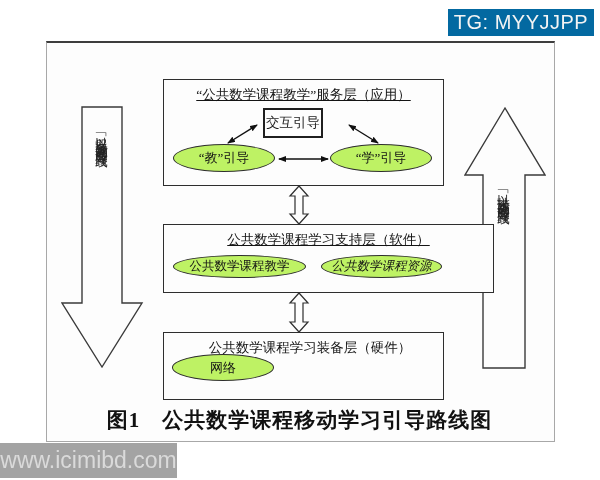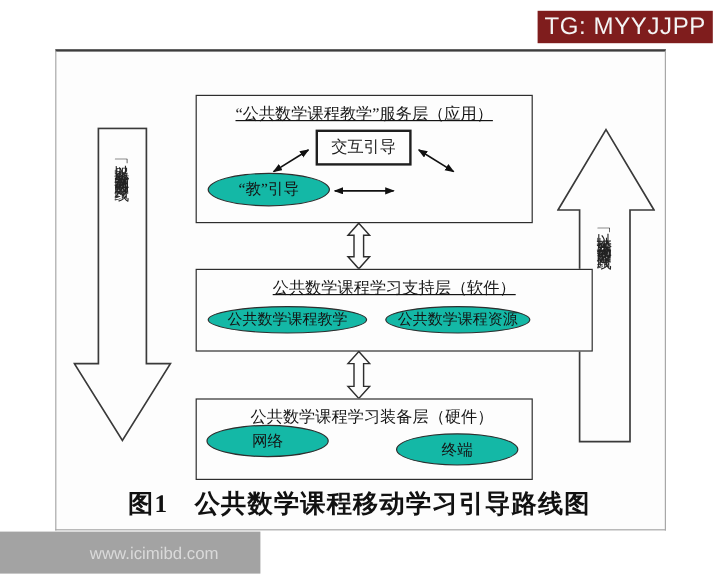--- a/index.html
+++ b/index.html
@@ -5,39 +5,39 @@
   html,body{margin:0;padding:0;background:#fff;}
   .stage{
     position:relative;width:600px;height:480px;background:#ffffff;
     font-family:"Liberation Serif","DejaVu Serif",serif;
     color:#1c1c1c;overflow:hidden;
   }
   .wm{
     position:absolute;display:flex;align-items:center;justify-content:center;
     font-family:"Liberation Sans","DejaVu Sans",sans-serif;
   }
-  .wm-tr{left:448px;top:9px;width:146px;height:27px;background:#7f1d1d;
+  .wm-tr{left:448px;top:9px;width:146px;height:27px;background:#0369a1;
     color:#f4f4f4;font-size:20px;letter-spacing:0.5px;}
   .wm-bl{left:0;top:443px;width:177px;height:35px;background:#a3a3a3;
-    color:#dadada;font-size:14px;padding-left:40px;}
+    color:#dadada;font-size:23px;}
   .frame{
     position:absolute;left:46px;top:41px;width:507px;height:398px;
     background:#fdfdfd;border:1px solid #a8a8a8;border-top:2px solid #3d3d3d;
   }
   .abs{position:absolute;}
   .layer-box{
     position:absolute;border:1.5px solid #2e2e2e;background:#fdfdfd;box-sizing:border-box;
   }
   .layer-title{font-size:13.5px;line-height:1;white-space:nowrap;color:#141414;}
   .title-center{text-align:center;margin-top:8px;text-decoration:underline;}
   .title-left{margin-top:8px;margin-left:13px;text-align:center;}
   .ellipse{
     position:absolute;border:1.5px solid #2e2e2e;border-radius:50%;
     display:flex;align-items:center;justify-content:center;box-sizing:border-box;
-    font-size:12.5px;white-space:nowrap;background:#14b8a6;color:#141414;
+    font-size:12.5px;white-space:nowrap;background:#bef264;color:#141414;
   }
   .center-node{
     position:absolute;border:2px solid #1f1f1f;display:flex;align-items:center;
     justify-content:center;box-sizing:border-box;font-size:13.5px;background:#fdfdfd;
   }
   .vtext{
     position:absolute;writing-mode:vertical-rl;text-orientation:mixed;
     font-size:12.5px;letter-spacing:1.5px;line-height:1;color:#222;white-space:nowrap;
   }
   .caption{
@@ -74,54 +74,54 @@
       <defs>
         <marker id="ah" orient="auto-start-reverse" markerWidth="8" markerHeight="7" refX="7" refY="3" markerUnits="userSpaceOnUse">
           <path d="M0,0 L8,3 L0,6 z" fill="#111"></path>
         </marker>
       </defs>
       <line x1="93" y1="45" x2="64" y2="63" stroke="#111" stroke-width="1.4" marker-start="url(#ah)" marker-end="url(#ah)"></line>
       <line x1="185" y1="45" x2="214" y2="63" stroke="#111" stroke-width="1.4" marker-start="url(#ah)" marker-end="url(#ah)"></line>
       <line x1="115" y1="79" x2="164" y2="79" stroke="#111" stroke-width="1.4" marker-start="url(#ah)" marker-end="url(#ah)"></line>
     </svg>
 
-    <div class="center-node" style="left:99px;top:28px;width:80px;height:30px;">
+    <div class="center-node" style="left:99px;top:28px;width:60px;height:30px;">
       <span>交互引导</span>
     </div>
     <div class="ellipse" style="left:9px;top:64px;width:102px;height:28px;font-size:13px;">
       <span>“教”引导</span>
+    </div>
+    <div class="ellipse" style="left:166px;top:64px;width:102px;height:28px;font-size:13px;">
+      <span>“学”引导</span>
     </div>
   </div>
 
   <svg class="abs" style="left:288px;top:185px;" width="22" height="40" viewBox="0 0 22 40">
     <polygon points="11,1 20,11 15,11 15,29 20,29 11,39 2,29 7,29 7,11 2,11" fill="#fdfdfd" stroke="#2e2e2e" stroke-width="1.2"></polygon>
   </svg>
 
   <div class="layer-box" style="left:163px;top:224px;width:331px;height:69px;">
     <div class="layer-title title-center">公共数学课程学习支持层（软件）</div>
     <div class="ellipse" style="left:9px;top:30px;width:133px;height:23px;">
       <span>公共数学课程教学</span>
     </div>
-    <div class="ellipse" style="left:157px;top:30px;width:121px;height:23px;">
+    <div class="ellipse" style="left:157px;top:30px;width:121px;height:23px;font-style:italic;">
       <span>公共数学课程资源</span>
     </div>
   </div>
 
   <svg class="abs" style="left:288px;top:292px;" width="22" height="41" viewBox="0 0 22 41">
     <polygon points="11,1 20,11 15,11 15,30 20,30 11,40 2,30 7,30 7,11 2,11" fill="#fdfdfd" stroke="#2e2e2e" stroke-width="1.2"></polygon>
   </svg>
 
   <div class="layer-box" style="left:163px;top:332px;width:281px;height:68px;">
     <div class="layer-title title-left">公共数学课程学习装备层（硬件）</div>
     <div class="ellipse" style="left:8px;top:21px;width:102px;height:27px;font-size:13px;">
       <span>网络</span>
     </div>
-    <div class="ellipse" style="left:166px;top:28px;width:102px;height:27px;font-size:13px;">
-      <span>终端</span>
-    </div>
   </div>
 
   <div class="caption">图1　公共数学课程移动学习引导路线图</div>
 
   <div class="wm wm-bl">
     <span>www.icimibd.com</span>
   </div>
 
 </div>
 

